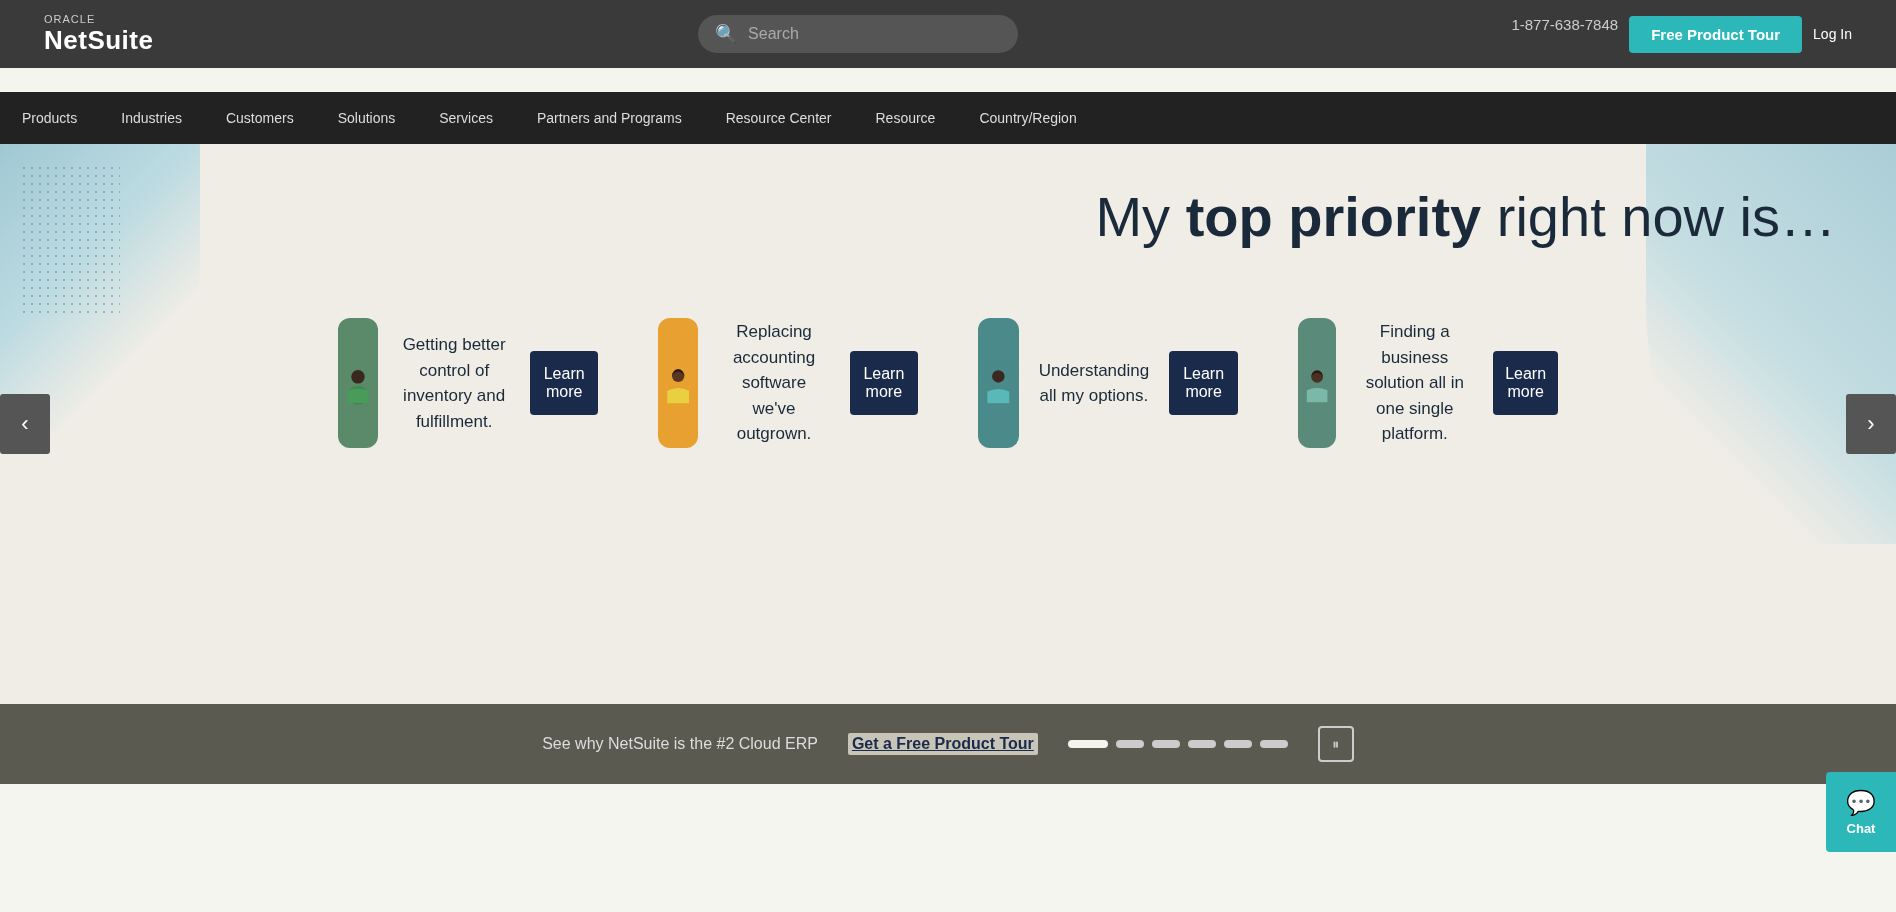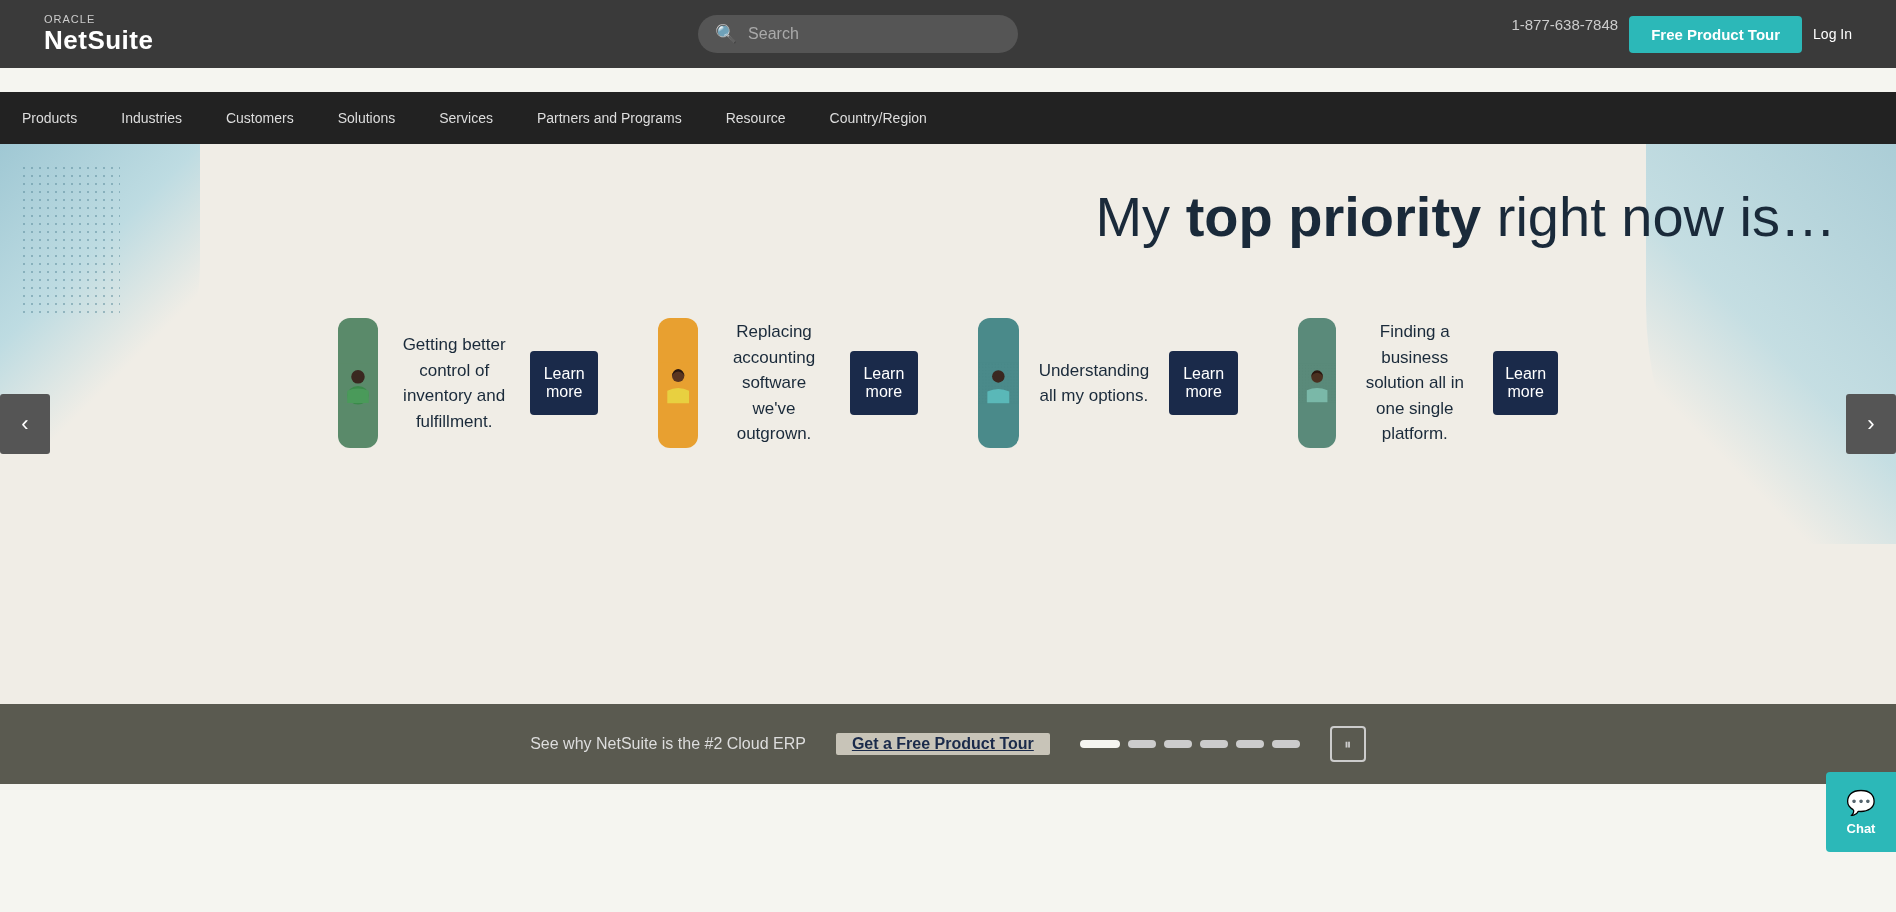--- a/index.html
+++ b/index.html
@@ -229,21 +229,21 @@
       color: #ddd;
       font-size: 16px;
     }
     .bottom-bar-link {
       color: #1a2a4a;
       font-size: 16px;
       font-weight: bold;
       text-decoration: underline;
       cursor: pointer;
       background: #c8c4b8;
-      padding: 2px 16px;
+      padding: 2px 4px;
       border-radius: 2px;
     }
     .progress-dots {
       display: flex;
       align-items: center;
       gap: 8px;
     }
     .dot {
       width: 28px;
       height: 8px;
@@ -307,20 +307,21 @@
   </div>
 </div>
 
 <nav class="nav-bar">
   <span class="nav-item">Products</span>
   <span class="nav-item">Industries</span>
   <span class="nav-item">Customers</span>
   <span class="nav-item">Solutions</span>
   <span class="nav-item">Services</span>
   <span class="nav-item">Partners and Programs</span>
+  <span class="nav-item">Resource Center</span>
   <span class="nav-item">Resource</span>
   <span class="nav-item">Country/Region</span>
 </nav>
 
 <div class="hero">
   <div class="hero-bg-left"></div>
   <div class="hero-bg-left-dots"></div>
   <div class="hero-bg-right"></div>
 
   <button class="arrow-left">‹</button>

